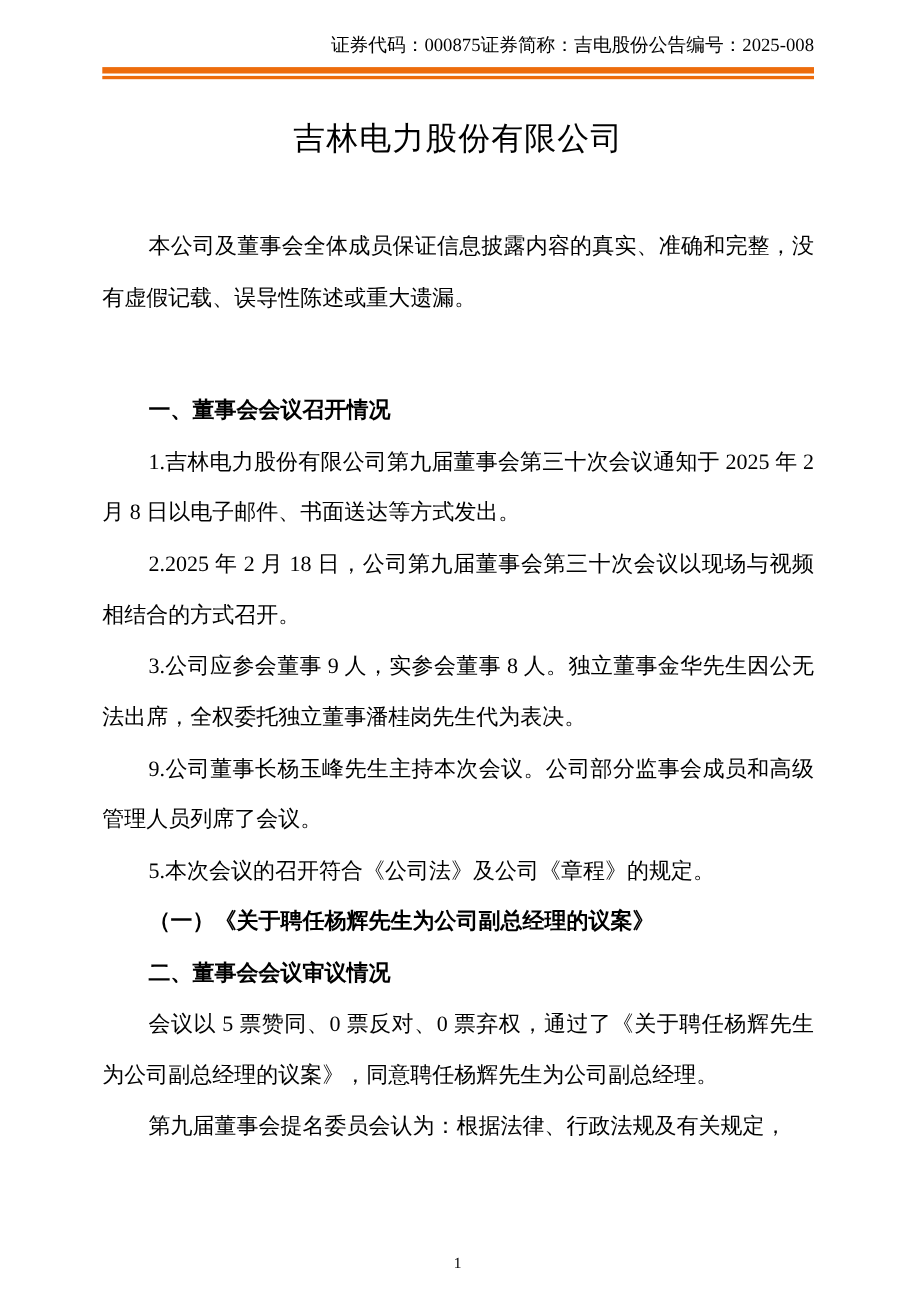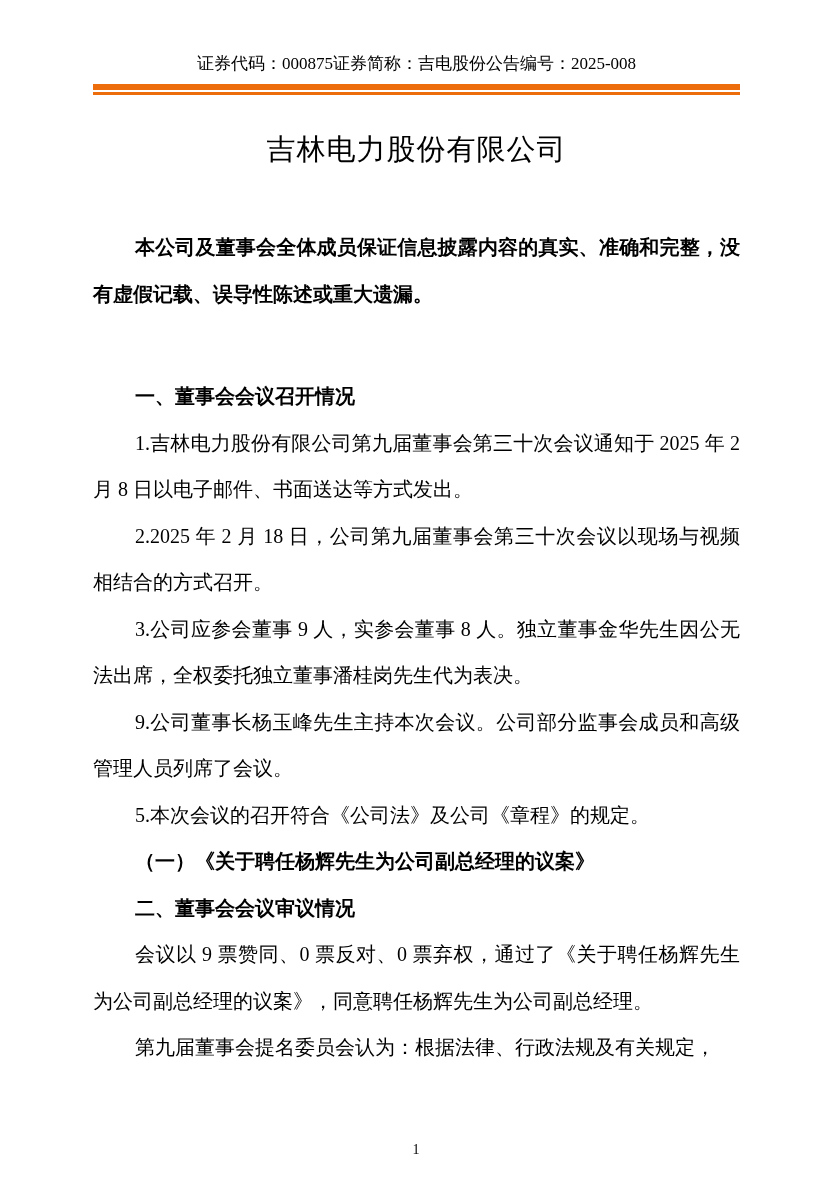--- a/index.html
+++ b/index.html
@@ -14,23 +14,23 @@
     height: 1194px;
     background: #ffffff;
     overflow: hidden;
   }
   .content {
     padding: 0 92px 0 93px; 
   }
   
   .doc-header {
     display: flex;
-    justify-content: center;
+    justify-content: flex-end;
     align-items: baseline;
-    margin-top: 53px;
+    margin-top: 30px;
     font-size: 17px;
     line-height: 22px;
     white-space: nowrap;
   }
   
   .double-rule {
     margin-top: 9px;
     border: 0;
   }
   .double-rule .thick { height: 6px; }
@@ -51,21 +51,21 @@
     line-height: 46.5px;
     text-align: justify;
   }
   .para {
     margin: 0;
     text-indent: 42px;
   }
   .disclaimer {
     margin-top: 52px;
     margin-bottom: 56px;
-    font-weight: bold;
+    font-weight: normal;
   }
   .sect-heading { font-weight: bold; }
   
   .page-footer {
     position: absolute;
     bottom: 36px;
     left: 0;
     width: 100%;
     text-align: center;
     font-size: 14px;
@@ -99,21 +99,21 @@
 
       <p class="para sect-heading">一、董事会会议召开情况</p>
       <p class="para">1.吉林电力股份有限公司第九届董事会第三十次会议通知于 2025 年 2 月 8 日以电子邮件、书面送达等方式发出。</p>
       <p class="para">2.2025 年 2 月 18 日，公司第九届董事会第三十次会议以现场与视频相结合的方式召开。</p>
       <p class="para">3.公司应参会董事 9 人，实参会董事 8 人。独立董事金华先生因公无法出席，全权委托独立董事潘桂岗先生代为表决。</p>
       <p class="para">9.公司董事长杨玉峰先生主持本次会议。公司部分监事会成员和高级管理人员列席了会议。</p>
       <p class="para">5.本次会议的召开符合《公司法》及公司《章程》的规定。</p>
 
       <p class="para sect-heading">（一）《关于聘任杨辉先生为公司副总经理的议案》</p>
       <p class="para sect-heading">二、董事会会议审议情况</p>
-      <p class="para">会议以 9 票赞同、0 票反对、0 票弃权，通过了《关于聘任杨辉先生为公司副总经理的议案》，同意聘任杨辉先生为公司副总经理。</p>
+      <p class="para">会议以 5 票赞同、0 票反对、0 票弃权，通过了《关于聘任杨辉先生为公司副总经理的议案》，同意聘任杨辉先生为公司副总经理。</p>
       <p class="para">第九届董事会提名委员会认为：根据法律、行政法规及有关规定，</p>
     </div>
   </div>
 
   <div class="page-footer">
     <span>1</span>
   </div>
 </div>
 
 </body></html>

